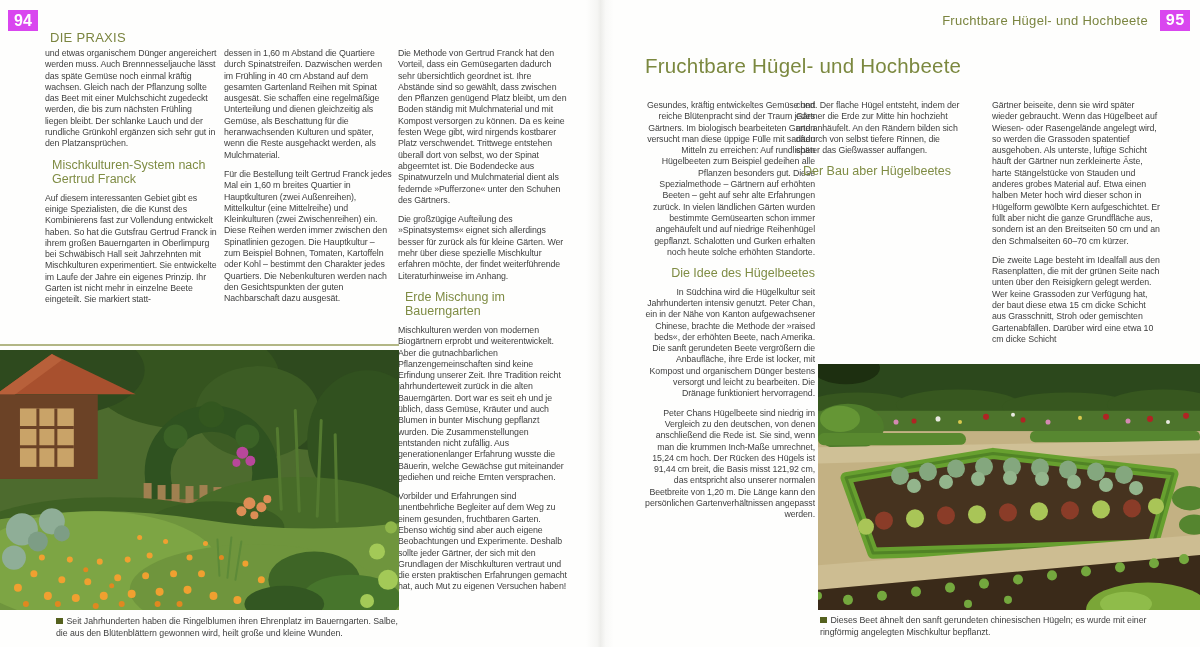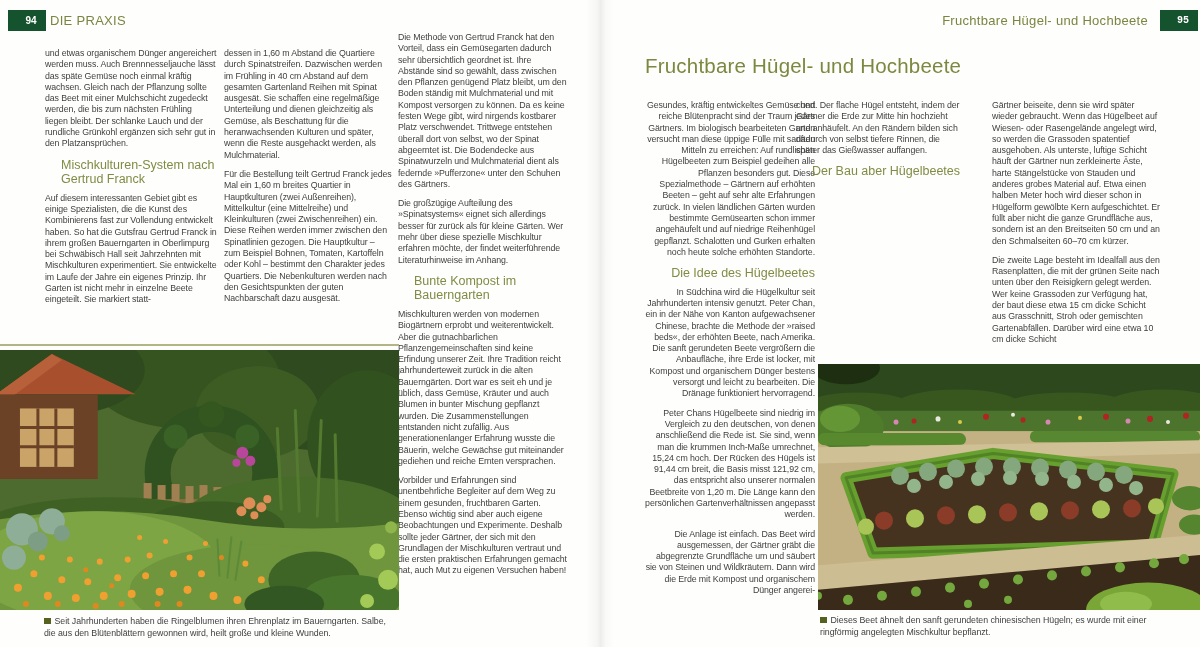--- a/index.html
+++ b/index.html
@@ -3,41 +3,41 @@
 <meta charset="utf-8">
 <style>
   html,body{margin:0;padding:0;}
   body{
     width:1200px;height:647px;position:relative;overflow:hidden;
     background:#fefefd;
     font-family:"Liberation Sans",sans-serif;
     -webkit-font-smoothing:antialiased;
   }
   .pagebox{
-    position:absolute;width:30px;height:21px;background:#14532d;
-    color:#fff;font-size:10px;font-weight:bold;
-    display:flex;align-items:center;justify-content:center;padding-left:8px;
+    position:absolute;width:30px;height:21px;background:#d946ef;
+    color:#fff;font-size:16px;font-weight:bold;
+    display:flex;align-items:center;justify-content:center;
   }
   .runhead{
     position:absolute;top:13px;color:#7b8540;font-size:13px;letter-spacing:.3px;
     white-space:nowrap;
   }
   .page-title{
     position:absolute;left:645px;top:54px;width:500px;
     color:#7b883f;font-size:20.5px;letter-spacing:.2px;white-space:nowrap;
   }
   .col{
     position:absolute;overflow:hidden;
     color:#3f3f3f;font-size:8.8px;line-height:11.3px;letter-spacing:-0.1px;
     text-align:left;
   }
   .col p{margin:4px 0 8px 0;}
   .col-heading{
     color:#7f8c44;font-size:12.5px;line-height:14.5px;font-weight:400;
-    letter-spacing:0;margin:3px 0 6px 16px;
+    letter-spacing:0;margin:3px 0 6px 7px;
   }
   .photo{position:absolute;overflow:hidden;background:#44622c;}
   .photo svg{display:block;width:100%;height:100%;}
   .photo-topline{position:absolute;background:#b2b685;}
   .caption{
     position:absolute;color:#3e3e3e;font-size:8.8px;line-height:11.5px;letter-spacing:-0.05px;
   }
   .caption .bullet{
     display:inline-block;width:6.5px;height:6.5px;background:#55611e;
     margin-right:4px;vertical-align:baseline;
@@ -47,37 +47,37 @@
     background:linear-gradient(to right,rgba(90,90,70,0) 0%,rgba(90,90,70,.05) 40%,rgba(90,90,70,.10) 52%,rgba(90,90,70,.03) 70%,rgba(90,90,70,0) 100%);
   }
 </style>
 </head>
 <body>
 
 <div>
 
   <div class="pagebox" style="left:8px;top:10px;">94</div>
 
-  <div class="runhead" style="left:50px;">DIE PRAXIS</div>
+  <div class="runhead" style="left:50px;margin-top:17px;">DIE PRAXIS</div>
 
   <div class="col" style="left:45px;top:44px;width:172px;height:302px;">
     <p>und etwas organischem Dünger angereichert werden muss. Auch Brennnesseljauche lässt das späte Gemüse noch einmal kräftig wachsen. Gleich nach der Pflanzung sollte das Beet mit einer Mulchschicht zugedeckt werden, die bis zum nächsten Frühling liegen bleibt. Der schlanke Lauch und der rundliche Grünkohl ergänzen sich sehr gut in den Platzansprüchen.</p>
     <h3 class="col-heading">Mischkulturen-System nach Gertrud Franck</h3>
     <p>Auf diesem interessanten Gebiet gibt es einige Spezialisten, die die Kunst des Kombinierens fast zur Vollendung entwickelt haben. So hat die Gutsfrau Gertrud Franck in ihrem großen Bauerngarten in Oberlimpurg bei Schwäbisch Hall seit Jahrzehnten mit Mischkulturen experimentiert. Sie entwickelte im Laufe der Jahre ein eigenes Prinzip. Ihr Garten ist nicht mehr in einzelne Beete eingeteilt. Sie markiert statt-</p>
   </div>
 
   <div class="col" style="left:224px;top:44px;width:168px;height:302px;">
     <p>dessen in 1,60 m Abstand die Quartiere durch Spinatstreifen. Dazwischen werden im Frühling in 40 cm Abstand auf dem gesamten Gartenland Reihen mit Spinat ausgesät. Sie schaffen eine regelmäßige Unterteilung und dienen gleichzeitig als Gemüse, als Beschattung für die heranwachsenden Kulturen und später, wenn die Reste ausgehackt werden, als Mulchmaterial.</p>
     <p>Für die Bestellung teilt Gertrud Franck jedes Mal ein 1,60 m breites Quartier in Hauptkulturen (zwei Außenreihen), Mittelkultur (eine Mittelreihe) und Kleinkulturen (zwei Zwischenreihen) ein. Diese Reihen werden immer zwischen den Spinatlinien gezogen. Die Hauptkultur – zum Beispiel Bohnen, Tomaten, Kartoffeln oder Kohl – bestimmt den Charakter jedes Quartiers. Die Nebenkulturen werden nach den Gesichtspunkten der guten Nachbarschaft dazu ausgesät.</p>
   </div>
 
-  <div class="col" style="left:398px;top:28px;width:170px;height:598px;">
+  <div class="col" style="left:398px;top:44px;width:170px;height:598px;">
     <p>Die Methode von Gertrud Franck hat den Vorteil, dass ein Gemüsegarten dadurch sehr übersichtlich geordnet ist. Ihre Abstände sind so gewählt, dass zwischen den Pflanzen genügend Platz bleibt, um den Boden ständig mit Mulchmaterial und mit Kompost versorgen zu können. Da es keine festen Wege gibt, wird nirgends kostbarer Platz verschwendet. Trittwege entstehen überall dort von selbst, wo der Spinat abgeerntet ist. Die Bodendecke aus Spinatwurzeln und Mulchmaterial dient als federnde »Pufferzone« unter den Schuhen des Gärtners.</p>
     <p>Die großzügige Aufteilung des »Spinatsystems« eignet sich allerdings besser für zurück als für kleine Gärten. Wer mehr über diese spezielle Mischkultur erfahren möchte, der findet weiterführende Literaturhinweise im Anhang.</p>
-    <h3 class="col-heading">Bunte Kompost im Bauerngarten</h3>
+    <h3 class="col-heading">Erde Mischung im Bauerngarten</h3>
     <p>Mischkulturen werden von modernen Biogärtnern erprobt und weiterentwickelt. Aber die gutnachbarlichen Pflanzengemeinschaften sind keine Erfindung unserer Zeit. Ihre Tradition reicht jahrhunderteweit zurück in die alten Bauerngärten. Dort war es seit eh und je üblich, dass Gemüse, Kräuter und auch Blumen in bunter Mischung gepflanzt wurden. Die Zusammenstellungen entstanden nicht zufällig. Aus generationenlanger Erfahrung wusste die Bäuerin, welche Gewächse gut miteinander gediehen und reiche Ernten versprachen.</p>
     <p>Vorbilder und Erfahrungen sind unentbehrliche Begleiter auf dem Weg zu einem gesunden, fruchtbaren Garten. Ebenso wichtig sind aber auch eigene Beobachtungen und Experimente. Deshalb sollte jeder Gärtner, der sich mit den Grundlagen der Mischkulturen vertraut und die ersten praktischen Erfahrungen gemacht hat, auch Mut zu eigenen Versuchen haben!</p>
   </div>
 
   <div class="photo-topline" style="left:0;top:344px;width:399px;height:2px;"></div>
 
   <div class="photo" style="left:0;top:350px;width:399px;height:260px;">
     <svg viewBox="0 0 400 258" preserveAspectRatio="none">
       <rect width="400" height="258" fill="#4d6b2e"></rect>
       <ellipse cx="330" cy="38" rx="130" ry="62" fill="#2e4a1e"></ellipse>
@@ -205,41 +205,40 @@
       <ellipse cx="285" cy="252" rx="40" ry="18" fill="#335722"></ellipse>
       <g fill="#a3c957">
         <circle cx="378" cy="200" r="8"></circle>
           <circle cx="389" cy="228" r="10"></circle>
           <circle cx="368" cy="249" r="7"></circle>
       </g>
       <circle cx="392" cy="176" r="6" fill="#8fb64a"></circle>
     </svg>
   </div>
 
-  <div class="caption" style="left:44px;top:616px;width:352px;">
+  <div class="caption" style="left:56px;top:616px;width:352px;">
     <span class="bullet"></span><span>Seit Jahrhunderten haben die Ringelblumen ihren Ehrenplatz im Bauerngarten. Salbe, die aus den Blütenblättern gewonnen wird, heilt große und kleine Wunden.</span>
   </div>
 </div>
 
 <div class="gutter"></div>
 
 <div>
 
   <div class="runhead" style="right:52px;">Fruchtbare Hügel- und Hochbeete</div>
 
   <div class="pagebox" style="left:1160px;top:10px;font-family:Liberation Mono, monospace;">95</div>
 
   <h1 class="page-title" style="margin:0;font-weight:400;">Fruchtbare Hügel- und Hochbeete</h1>
 
   <div class="col" style="left:645px;top:96px;width:170px;height:548px;text-align:right;">
     <p>Gesundes, kräftig entwickeltes Gemüse und reiche Blütenpracht sind der Traum jedes Gärtners. Im biologisch bearbeiteten Garten versucht man diese üppige Fülle mit sanften Mitteln zu erreichen: Auf rundlichen Hügelbeeten zum Beispiel gedeihen alle Pflanzen besonders gut. Diese Spezialmethode – Gärtnern auf erhöhten Beeten – geht auf sehr alte Erfahrungen zurück. In vielen ländlichen Gärten wurden bestimmte Gemüsearten schon immer angehäufelt und auf niedrige Reihenhügel gepflanzt. Schalotten und Gurken erhalten noch heute solche erhöhten Standorte.</p>
     <h3 class="col-heading">Die Idee des Hügelbeetes</h3>
     <p>In Südchina wird die Hügelkultur seit Jahrhunderten intensiv genutzt. Peter Chan, ein in der Nähe von Kanton aufgewachsener Chinese, brachte die Methode der »raised beds«, der erhöhten Beete, nach Amerika. Die sanft gerundeten Beete vergrößern die Anbaufläche, ihre Erde ist locker, mit Kompost und organischem Dünger bestens versorgt und leicht zu bearbeiten. Die Dränage funktioniert hervorragend.</p>
     <p>Peter Chans Hügelbeete sind niedrig im Vergleich zu den deutschen, von denen anschließend die Rede ist. Sie sind, wenn man die krummen Inch-Maße umrechnet, 15,24 cm hoch. Der Rücken des Hügels ist 91,44 cm breit, die Basis misst 121,92 cm, das entspricht also unserer normalen Beetbreite von 1,20 m. Die Länge kann den persönlichen Gartenverhältnissen angepasst werden.</p>
-    <p>Die Anlage ist einfach. Das Beet wird ausgemessen, der Gärtner gräbt die abgegrenzte Grundfläche um und säubert sie von Steinen und Wildkräutern. Dann wird die Erde mit Kompost und organischem Dünger angerei-</p>
   </div>
 
   <div class="col" style="left:796px;top:96px;width:168px;height:264px;">
     <p>chert. Der flache Hügel entsteht, indem der Gärtner die Erde zur Mitte hin hochzieht und anhäufelt. An den Rändern bilden sich dadurch von selbst tiefere Rinnen, die später das Gießwasser auffangen.</p>
     <h3 class="col-heading">Der Bau aber Hügelbeetes</h3>
   </div>
 
   <div class="col" style="left:992px;top:96px;width:168px;height:266px;">
     <p>Gärtner beiseite, denn sie wird später wieder gebraucht. Wenn das Hügelbeet auf Wiesen- oder Rasengelände angelegt wird, so werden die Grassoden spatentief ausgehoben. Als unterste, luftige Schicht häuft der Gärtner nun zerkleinerte Äste, harte Stängelstücke von Stauden und anderes grobes Material auf. Etwa einen halben Meter hoch wird dieser schon in Hügelform gewölbte Kern aufgeschichtet. Er füllt aber nicht die ganze Grundfläche aus, sondern ist an den Breitseiten 50 cm und an den Schmalseiten 60–70 cm kürzer.</p>
     <p>Die zweite Lage besteht im Idealfall aus den Rasenplatten, die mit der grünen Seite nach unten über den Reisigkern gelegt werden. Wer keine Grassoden zur Verfügung hat, der baut diese etwa 15 cm dicke Schicht aus Grasschnitt, Stroh oder gemischten Gartenabfällen. Darüber wird eine etwa 10 cm dicke Schicht</p>

